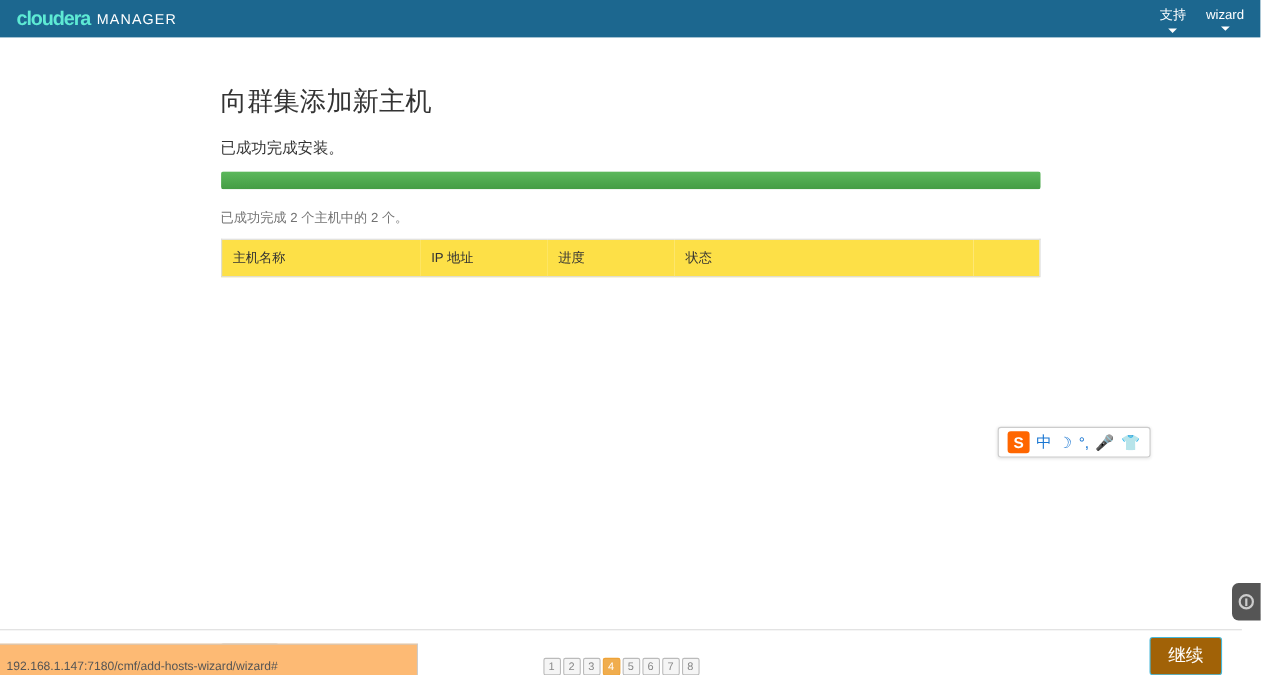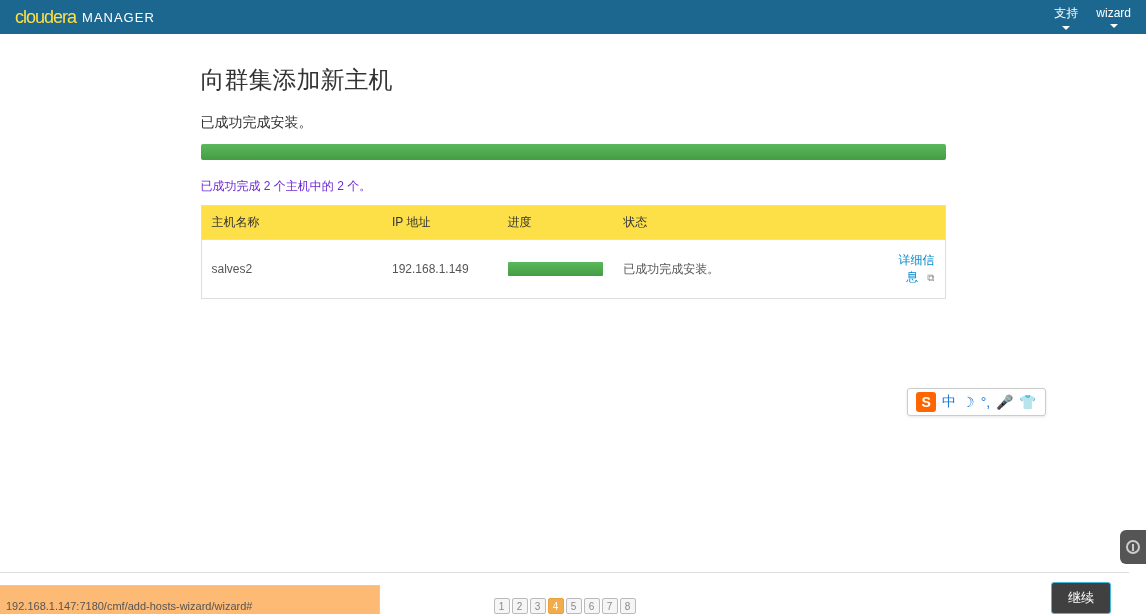--- a/index.html
+++ b/index.html
@@ -12,40 +12,40 @@
       align-items: center;
       justify-content: space-between;
       padding: 0 15px;
     }
     .navbar-brand {
       display: flex;
       align-items: center;
       color: #fff;
       font-size: 18px;
     }
-    .navbar-brand .cloudera { color: #fde047; font-weight: normal; letter-spacing: -1px; }
+    .navbar-brand .cloudera { color: #5eead4; font-weight: bold; letter-spacing: -1px; }
     .navbar-brand .manager { color: #ffffff; margin-left: 6px; font-size: 13px; letter-spacing: 1px; }
     .navbar-right { display: flex; align-items: center; gap: 18px; }
     .navbar-right .nav-item { color: #fff; font-size: 12px; cursor: pointer; display: flex; align-items: center; gap: 4px; flex-direction: column; }
     .caret { display: inline-block; width: 0; height: 0; border-left: 4px solid transparent; border-right: 4px solid transparent; border-top: 4px solid #fff; }
     
-    .container { width: 745px; margin: 0 auto; padding-top: 30px; }
+    .container { width: 745px; margin: 12px auto; padding-top: 30px; }
     
     .page-title { font-size: 24px; font-weight: normal; color: #333; margin-bottom: 18px; }
     .status-text { font-size: 14px; color: #333; margin-bottom: 12px; }
     
     .progress-bar-full {
       height: 16px;
       background: #5cb85c;
       border-radius: 2px;
       margin-bottom: 18px;
       background-image: linear-gradient(to bottom, #5cb85c 0%, #449d44 100%);
     }
     
-    .summary-text { font-size: 12px; color: #6d28d9; margin-bottom: 10px; }
+    .summary-text { font-size: 12px; color: #737373; margin-bottom: 10px; }
     
     .hosts-table {
       width: 100%;
       border: 1px solid #ddd;
       border-collapse: collapse;
       background: #fff;
     }
     .hosts-table th {
       text-align: left;
       padding: 8px 10px;
@@ -118,26 +118,26 @@
     .btn-back {
       background: #fff;
       border: 1px solid #ccc;
       padding: 5px 14px;
       border-radius: 3px;
       font-size: 12px;
       cursor: pointer;
       color: #333;
     }
     .btn-continue {
-      background: #404040;
+      background: #a16207;
       border: 1px solid #46b8da;
       color: #fff;
       padding: 6px 16px;
       border-radius: 3px;
-      font-size: 13px;
+      font-size: 16px;
       cursor: pointer;
     }
     
     .status-bar {
       position: fixed;
       bottom: 0;
       left: 0;
       height: 18px;
       background: #fdba74;
       padding: 14px 6px;
@@ -235,32 +235,20 @@
     <thead>
       <tr>
         <th class="col-hostname">主机名称</th>
         <th class="col-ip">IP 地址</th>
         <th class="col-progress">进度</th>
         <th class="col-status">状态</th>
         <th class="col-details"></th>
       </tr>
     </thead>
     <tbody>
-      <tr>
-        <td>salves2</td>
-        <td>192.168.1.149</td>
-        <td>
-            <div class="mini-progress"></div>
-          </td>
-        <td>已成功完成安装。</td>
-        <td class="col-details">
-          <a href="#" class="details-link">详细信息</a>
-          <span class="details-icon">⧉</span>
-        </td>
-      </tr>
     </tbody>
   </table>
 </div>
 
 <div class="ime-panel">
   <div class="ime-logo">S</div>
   <span class="ime-icon">中</span>
   <span class="ime-icon">☽</span>
   <span class="ime-icon">°,</span>
   <span class="ime-icon">🎤</span>

